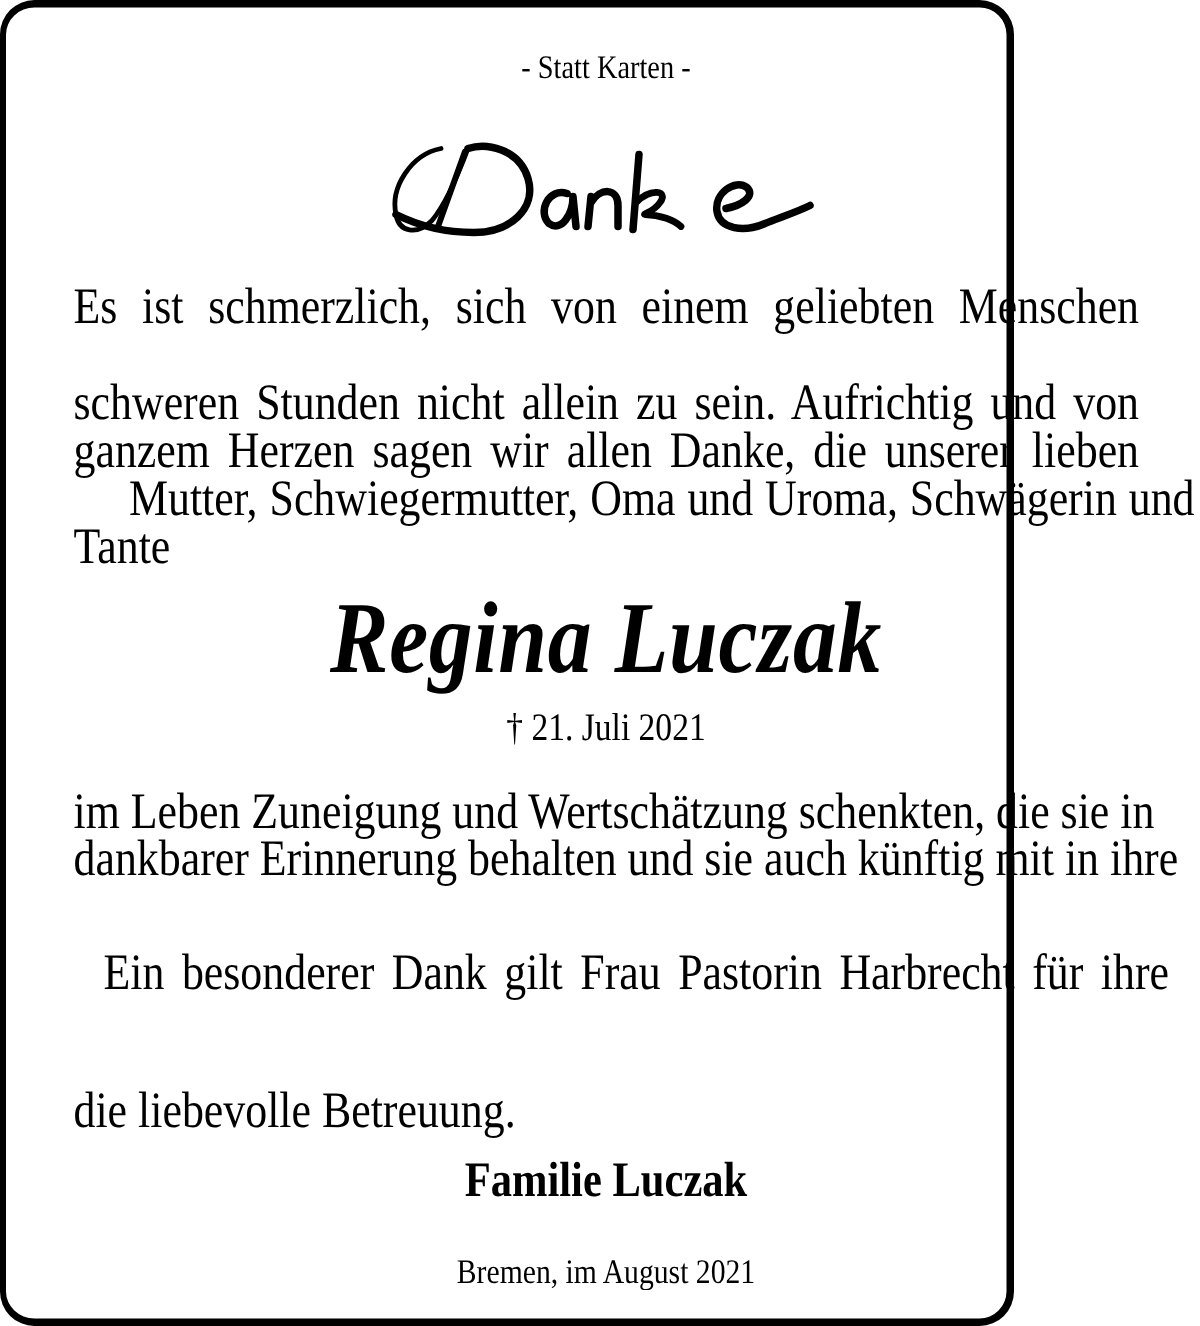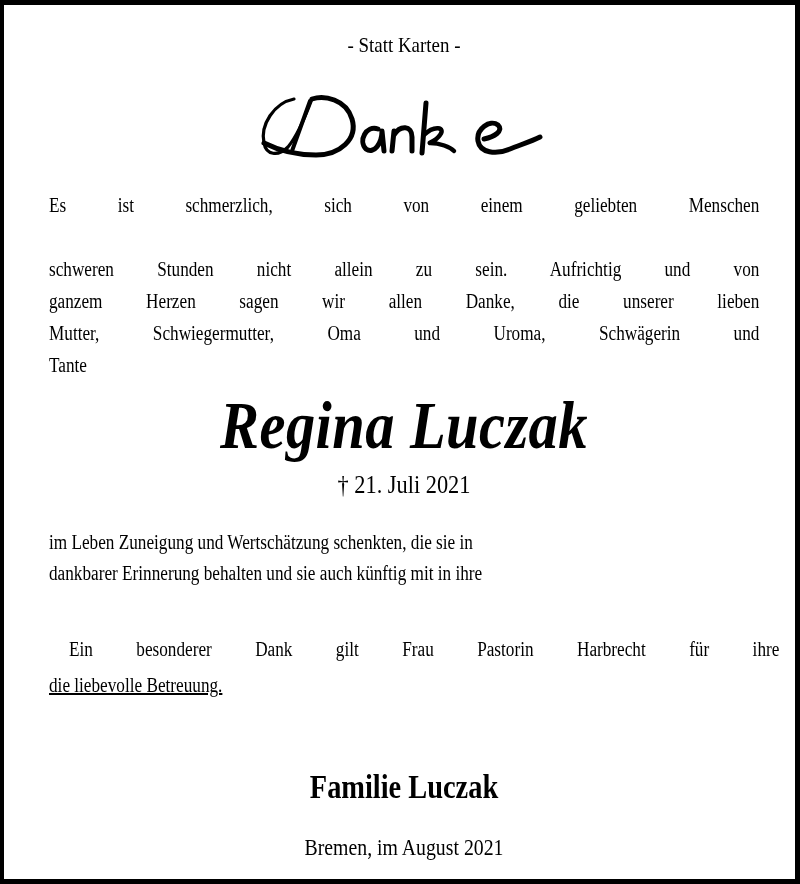--- a/index.html
+++ b/index.html
@@ -9,28 +9,29 @@
     }
     body {
       width: 800px;
       height: 884px;
       position: relative;
       overflow: hidden;
     }
     .frame {
       position: absolute;
       left: 0; top: 0;
-      width: 800px;
+      width: 676px;
       height: 884px;
       box-sizing: border-box;
       border-top: 5px solid #000;
       border-left: 4px solid #000;
       border-right: 5px solid #000;
       border-bottom: 5px solid #000;
       background: #fff;
+      border-radius: 23px;
     }
     .serif {
       font-family: "Liberation Serif", "DejaVu Serif", serif;
       color: #000;
     }
     .centered {
       position: absolute;
       left: 0;
       width: 800px;
       text-align: center;
@@ -47,21 +48,21 @@
       position: absolute;
       left: 250px;
       top: 80px;
       width: 300px;
       height: 84px;
     }
     .body-line {
       position: absolute;
       left: 45px;
       width: 710px;
-      font-size: 20px;
+      font-size: 34px;
       line-height: 32px;
       white-space: nowrap;
       overflow: visible;
     }
     .body-line .inner {
       display: block;
       transform-origin: 0 0;
     }
     .justify .inner {
       text-align: justify;
@@ -134,21 +135,21 @@
 
   <div class="body-line serif justify" style="top:184px;">
       <span class="inner">Es ist schmerzlich, sich von einem geliebten Menschen</span>
     </div>
   <div class="body-line serif justify" style="top:280px;">
       <span class="inner">ganzem Herzen sagen wir allen Danke, die unserer lieben</span>
     </div>
   <div class="body-line serif justify" style="top:248px;">
       <span class="inner">schweren Stunden nicht allein zu sein. Aufrichtig und von</span>
     </div>
-  <div class="body-line serif justify" style="top:312px;">
+  <div class="body-line serif justify" style="top:312px;margin-left:37px;">
       <span class="inner">Mutter, Schwiegermutter, Oma und Uroma, Schwägerin und</span>
     </div>
   <div class="body-line serif ragged" style="top:344px;">
       <span class="inner">Tante</span>
     </div>
 
   <div class="centered serif name">Regina Luczak</div>
 
   <div class="centered serif death-date">
     <span>†</span>
@@ -158,21 +159,21 @@
   <div class="body-line serif ragged" style="top:521px;font-family:Liberation Serif, serif;">
       <span class="inner">im Leben Zuneigung und Wertschätzung schenkten, die sie in</span>
     </div>
   <div class="body-line serif ragged" style="top:552px;">
       <span class="inner">dankbarer Erinnerung behalten und sie auch künftig mit in ihre</span>
     </div>
 
   <div class="body-line serif justify" style="top:628px;margin-left:20px;">
       <span class="inner">Ein besonderer Dank gilt Frau Pastorin Harbrecht für ihre</span>
     </div>
-  <div class="body-line serif ragged" style="top:664px;text-decoration:underline;">
+  <div class="body-line serif ragged" style="top:720px;">
       <span class="inner">die liebevolle Betreuung.</span>
     </div>
 
   <div class="centered serif family">Familie Luczak</div>
 
   <div class="centered serif place-date">Bremen, im August 2021</div>
 
 </div>
 
 </body></html>

